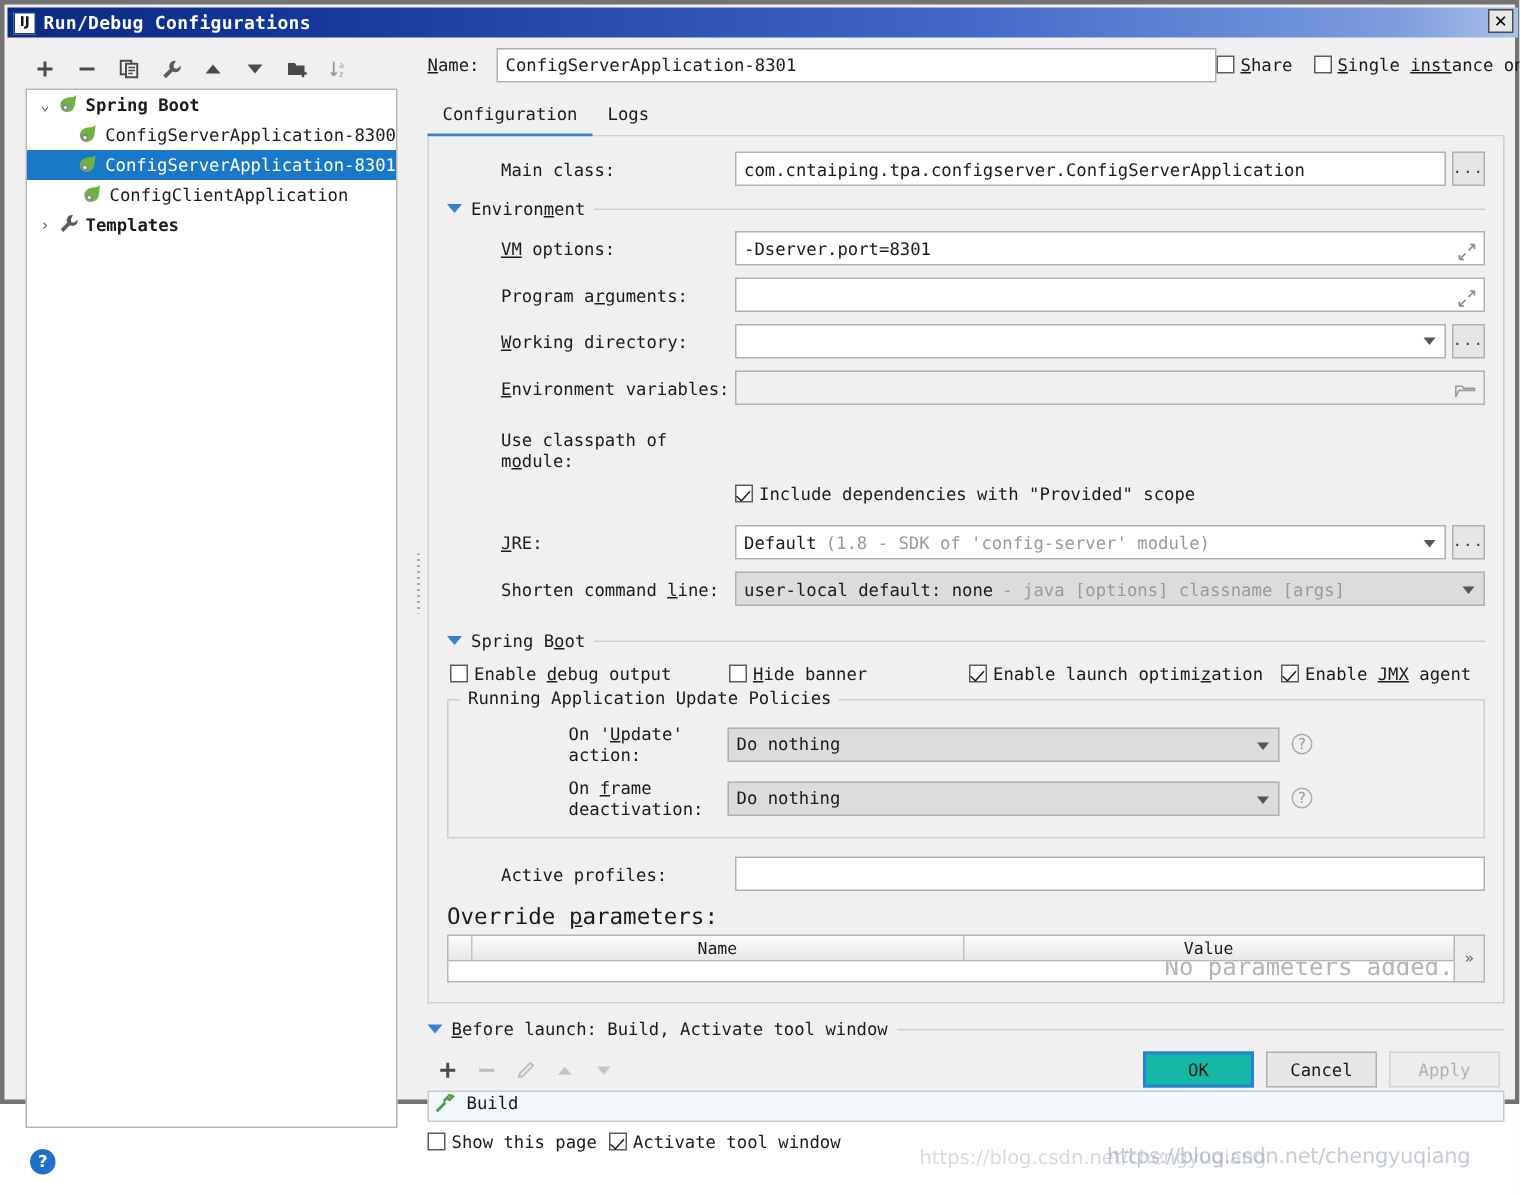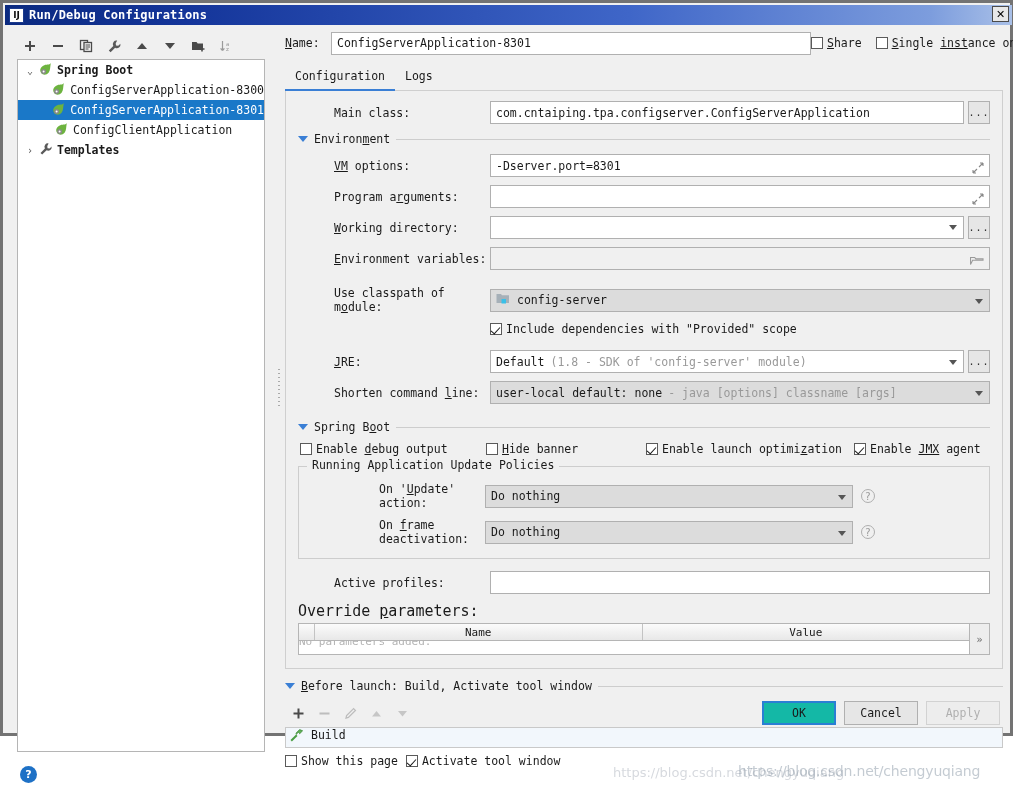--- a/index.html
+++ b/index.html
@@ -192,21 +192,21 @@
     justify-content: center; margin-left: 8px; flex: 0 0 14px;
     font-family: "DejaVu Sans", sans-serif; cursor: pointer;
   }
 
   .tablehdr { display: flex; border: 1px solid #b5b5b5; height: 18px; background: linear-gradient(to bottom,#fbfbfb,#e8e8e8); }
   .th { display: flex; align-items: center; justify-content: center;
         font-size: 11px; color: #1a1a1a; border-right: 1px solid #c3c3c3; }
   .tbl-body { border: 1px solid #b5b5b5; border-top: none; height: 14px;
               background: #fff; overflow: hidden; position: relative; }
   .tbl-empty { position: absolute; left: 0; right: 0; top: -6px;
-               text-align: left; font-size: 11px; color: #b4b4b4; }
+               text-align: right; font-size: 16px; color: #b4b4b4; }
   .tbl-expand { width: 20px; border: 1px solid #b5b5b5; border-left: none;
                 background: #ededed; display: flex; align-items: center;
                 justify-content: center; font-size: 10px; color: #666; cursor: pointer; }
 
   .bl-toolbar { display: flex; align-items: center; gap: 4px; height: 24px; margin: 4px 0 2px 2px; }
   .bl-list {
     border: 1px solid #c9c9c9; background: #f2f7fc; height: 21px;
     display: flex; align-items: flex-start; padding: 0 4px; gap: 5px;
     font-size: 11.5px; color: #1a1a1a; cursor: pointer;
   }
@@ -428,32 +428,20 @@
                 <path d="M0.5 2.5h4.2l1.1 1.4H13v1.3H2.6L0.5 9.6z" fill="none" stroke="#9a9a9a" stroke-width="1.1"></path>
               </svg>
           </span>
         </div>
       </div>
 
       <div style="height:8px"></div>
 
       <div class="frow">
         <div class="flabel">Use classpath of m<span class="u">o</span>dule:</div>
-        <div class="fctl">
-          <div class="sel-combo gray">
-            <span class="ico" style="margin-right:5px">
-              <svg width="14" height="13" viewBox="0 0 14 13">
-                <path d="M0.5 2h4.5l1 1.3H13V11H0.5z" fill="#a6b0b8"></path>
-                <rect x="5.5" y="7" width="4.5" height="4.5" fill="#39c0e8"></rect>
-              </svg>
-            </span>
-            <span>config-server</span>
-            <span class="caret"></span>
-          </div>
-        </div>
       </div>
 
       <div class="frow" style="margin-bottom:14px">
         <div class="flabel"></div>
         <label class="cbx-wrap">
           <span class="cbx on"></span>
           <span class="lbl">Include dependencies with "Provided" scope</span>
         </label>
       </div>
 

